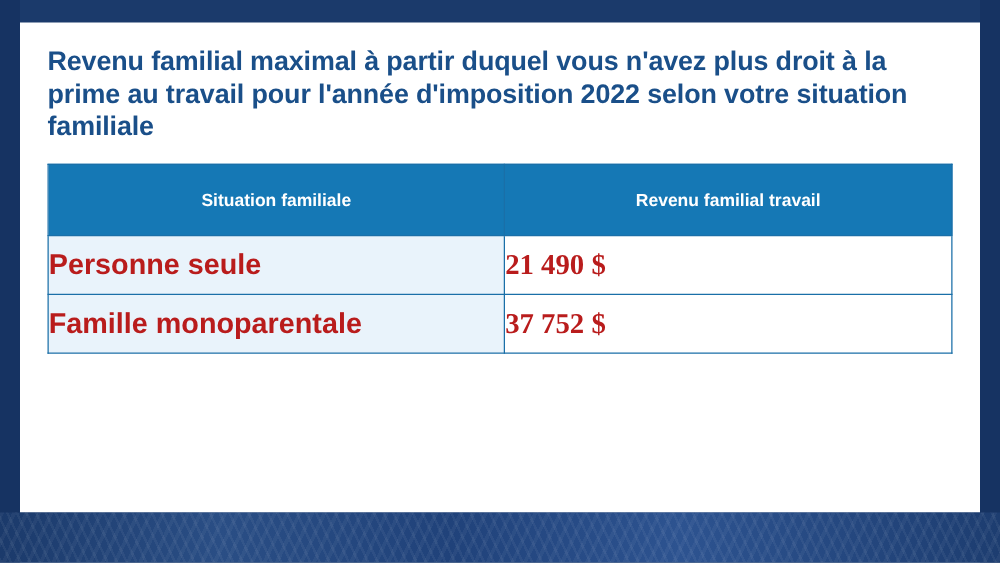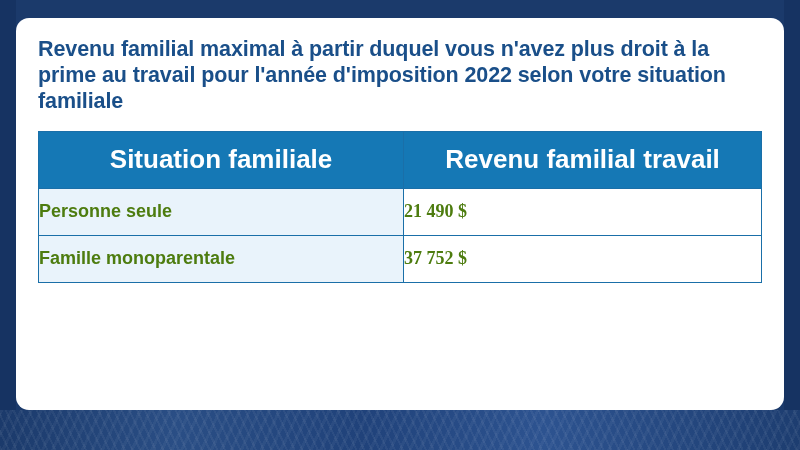--- a/index.html
+++ b/index.html
@@ -32,21 +32,20 @@
   .band-right { right: 0; }
 
   
   .card {
     position: absolute;
     left: 16px;
     top: 18px;
     width: 768px;
     height: 392px;
     background: #ffffff;
-    border-radius: 13px;
   }
 
   .title {
     margin: 0;
     padding: 18px 22px 0 22px;
     color: #1a4f89;
     font-size: 21.5px;
     line-height: 1.22;
     font-weight: bold;
     letter-spacing: -0.1px;
@@ -60,30 +59,30 @@
   }
   table.data-table th,
   table.data-table td {
     border: 1px solid #1a6fa8;
     padding: 0;
     vertical-align: middle;
   }
   table.data-table thead th {
     background: #1578b5;
     color: #ffffff;
-    font-size: 26px;
+    font-size: 14px;
     font-weight: bold;
     height: 56px;
     text-align: center;
   }
   table.data-table tbody td {
     height: 46px;
-    font-size: 18px;
+    font-size: 23px;
     font-weight: bold;
-    color: #4d7c0f;
+    color: #b91c1c;
   }
   td.label-cell {
     background: #e9f3fb;
     text-align: left;
     padding-left: 12px;
   }
   td.value-cell {
     background: #ffffff;
     text-align: left;
     padding-right: 12px;

